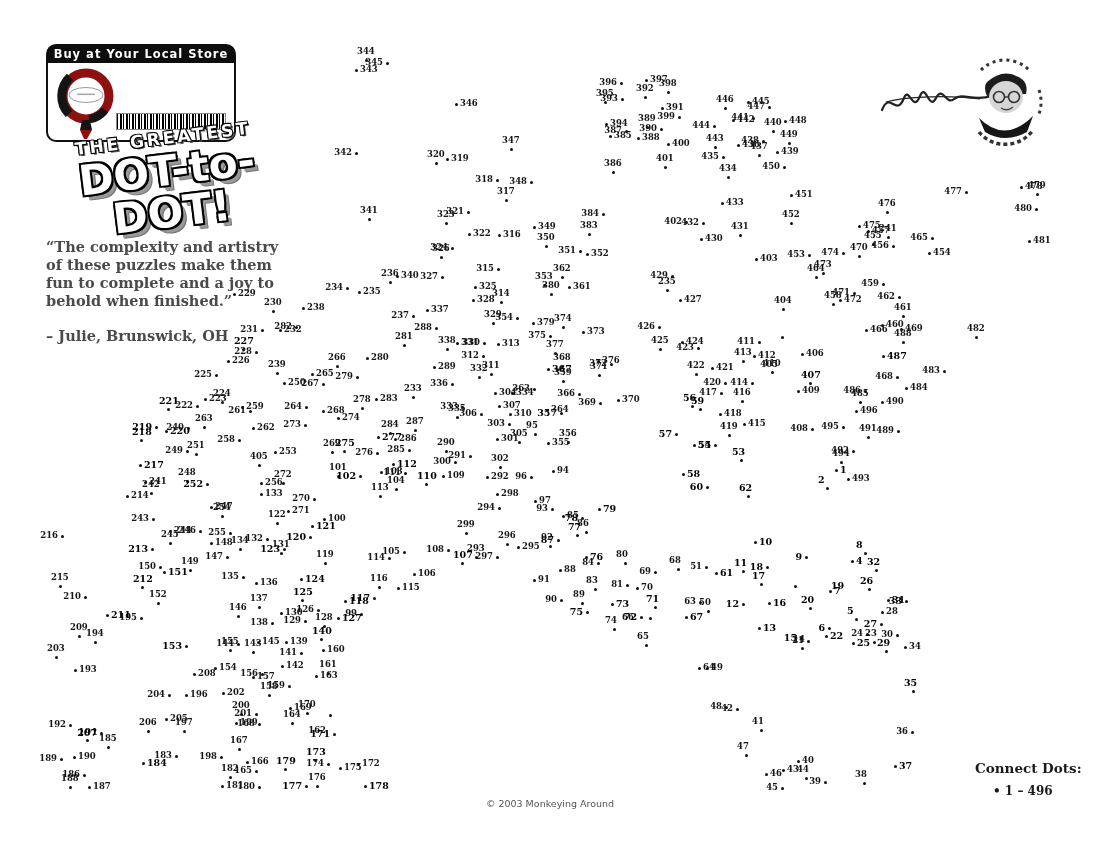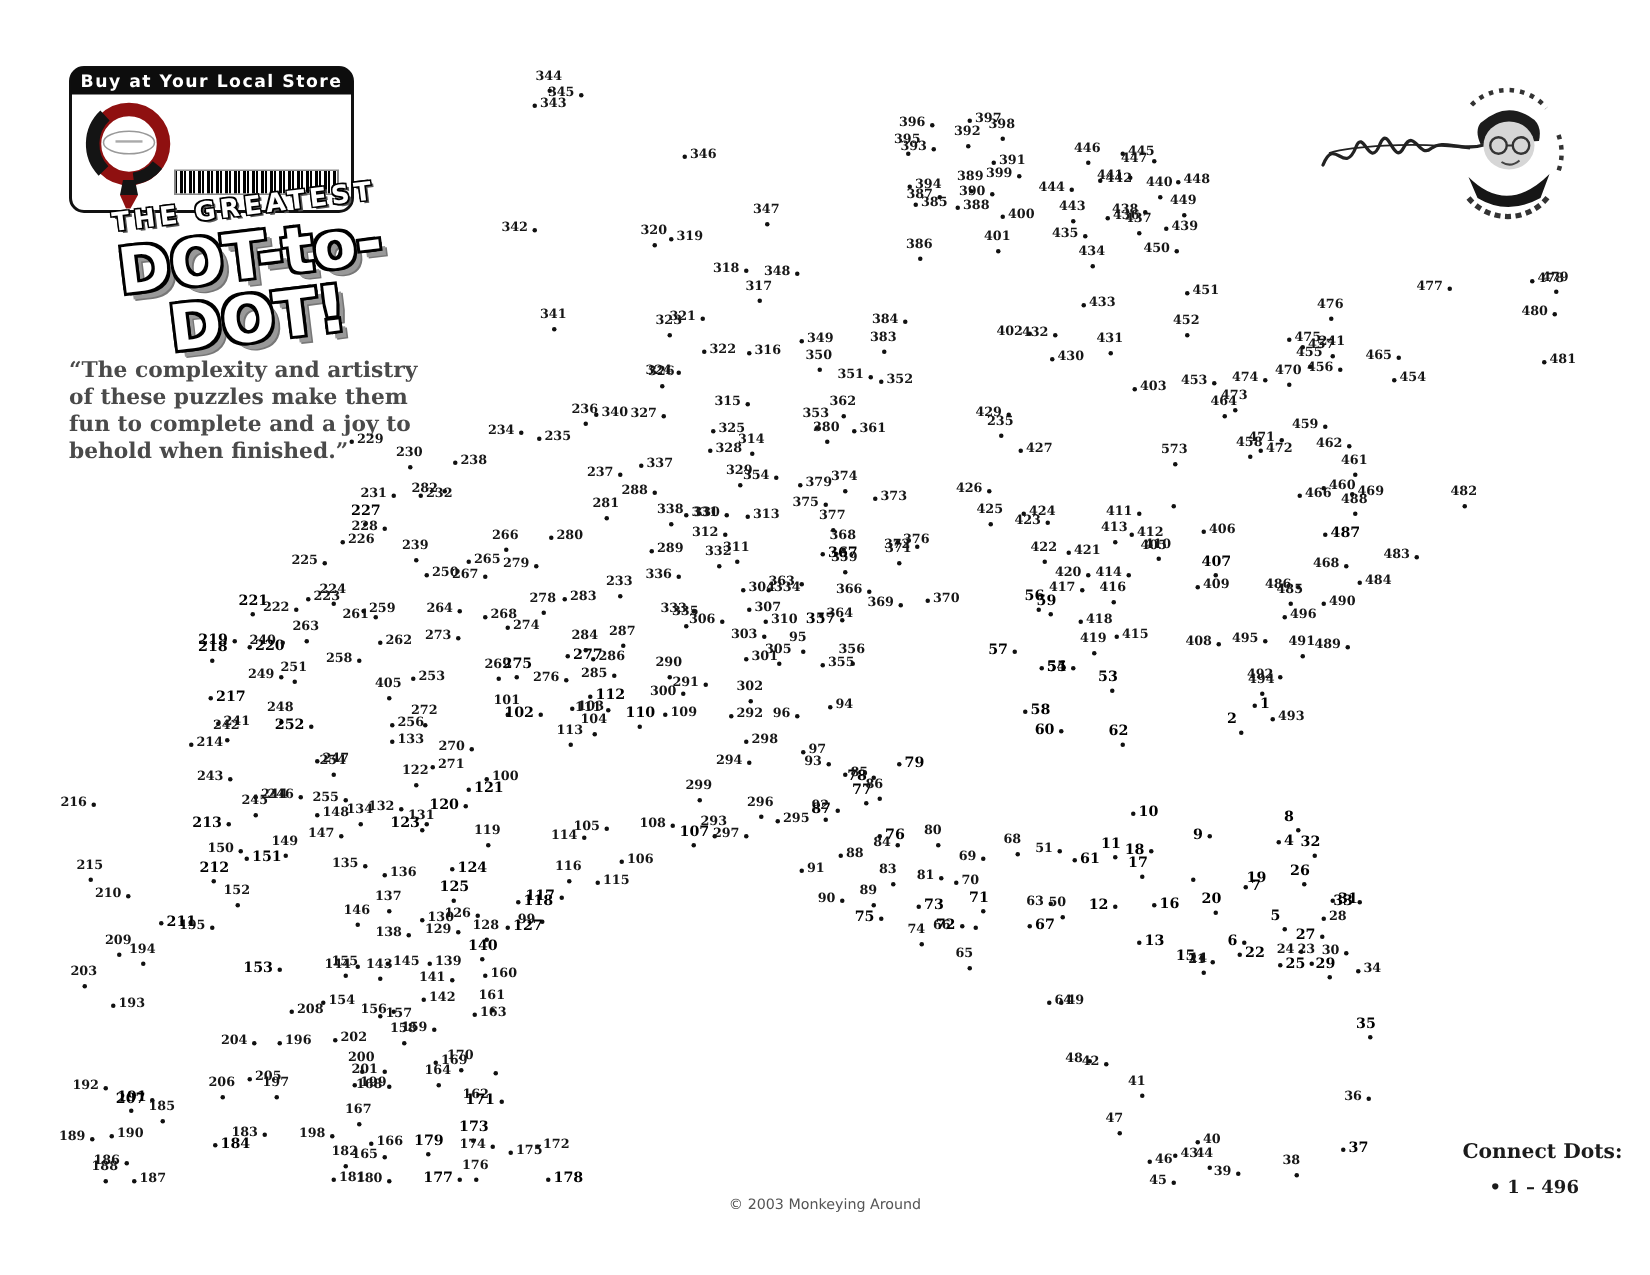--- a/index.html
+++ b/index.html
@@ -63,20 +63,21 @@
   <div class="glogo">
     <div class="top">THE GREATEST</div>
     <div class="main">DOT-to-DOT!</div>
   </div>
 
   <div class="quote">
     <div>“The complexity and artistry</div>
     <div>of these puzzles make them</div>
     <div>fun to complete and a joy to</div>
     <div>behold  when  finished.”</div>
+    <div class="attr">– Julie, Brunswick, OH</div>
   </div>
 
   <svg class="sig" viewBox="0 0 115 55">
     <path d="M2 38 C 10 18, 16 46, 24 26 C 29 13, 33 42, 40 24 C 46 10, 49 40, 56 26 C 63 13, 66 34, 74 27 C 84 20, 92 30, 112 24" fill="none" stroke="#222" stroke-width="2.2" stroke-linecap="round"></path>
     <path d="M6 30 C 20 26, 60 22, 100 27" fill="none" stroke="#222" stroke-width="1.2"></path>
   </svg>
 
   <svg class="stamp" viewBox="0 0 80 100">
     <path d="M16 18 A 34 34 0 0 1 66 20" fill="none" stroke="#333" stroke-width="3" stroke-dasharray="3 4"></path>
     <path d="M14 80 A 34 34 0 0 0 68 78" fill="none" stroke="#333" stroke-width="3.5" stroke-dasharray="4 3"></path>
@@ -863,21 +864,21 @@
       <span class="dlabel" style="left: 651px; top: 112px; width: 24px; text-align: right;">399</span>
       <span class="dot" style="left: 666.5px; top: 142.5px;"></span>
       <span class="dlabel" style="left: 672px; top: 139px;">400</span>
       <span class="dot" style="left: 663.5px; top: 165.5px;"></span>
       <span class="dlabel" style="left: 656px; top: 154px;">401</span>
       <span class="dot" style="left: 684.5px; top: 220.5px;"></span>
       <span class="dlabel" style="left: 658px; top: 217px; width: 24px; text-align: right;">402</span>
       <span class="dot" style="left: 754.5px; top: 257.5px;"></span>
       <span class="dlabel" style="left: 760px; top: 254px;">403</span>
       <span class="dot" style="left: 781.5px; top: 307.5px;"></span>
-      <span class="dlabel" style="left: 774px; top: 296px;">573</span>
+      <span class="dlabel" style="left: 774px; top: 296px;">404</span>
       <span class="dot" style="left: 780.5px; top: 335.5px;"></span>
       <span class="dlabel" style="left: 754px; top: 332px; width: 24px; text-align: right; margin-top: 28px;">405</span>
       <span class="dot" style="left: 800.5px; top: 352.5px;"></span>
       <span class="dlabel" style="left: 806px; top: 349px;">406</span>
       <span class="dot" style="left: 808.5px; top: 381.5px;"></span>
       <span class="dlabel bold" style="left: 801px; top: 370px;">407</span>
       <span class="dot" style="left: 810.5px; top: 427.5px;"></span>
       <span class="dlabel" style="left: 784px; top: 424px; width: 24px; text-align: right;">408</span>
       <span class="dot" style="left: 796.5px; top: 389.5px;"></span>
       <span class="dlabel" style="left: 802px; top: 386px;">409</span>

